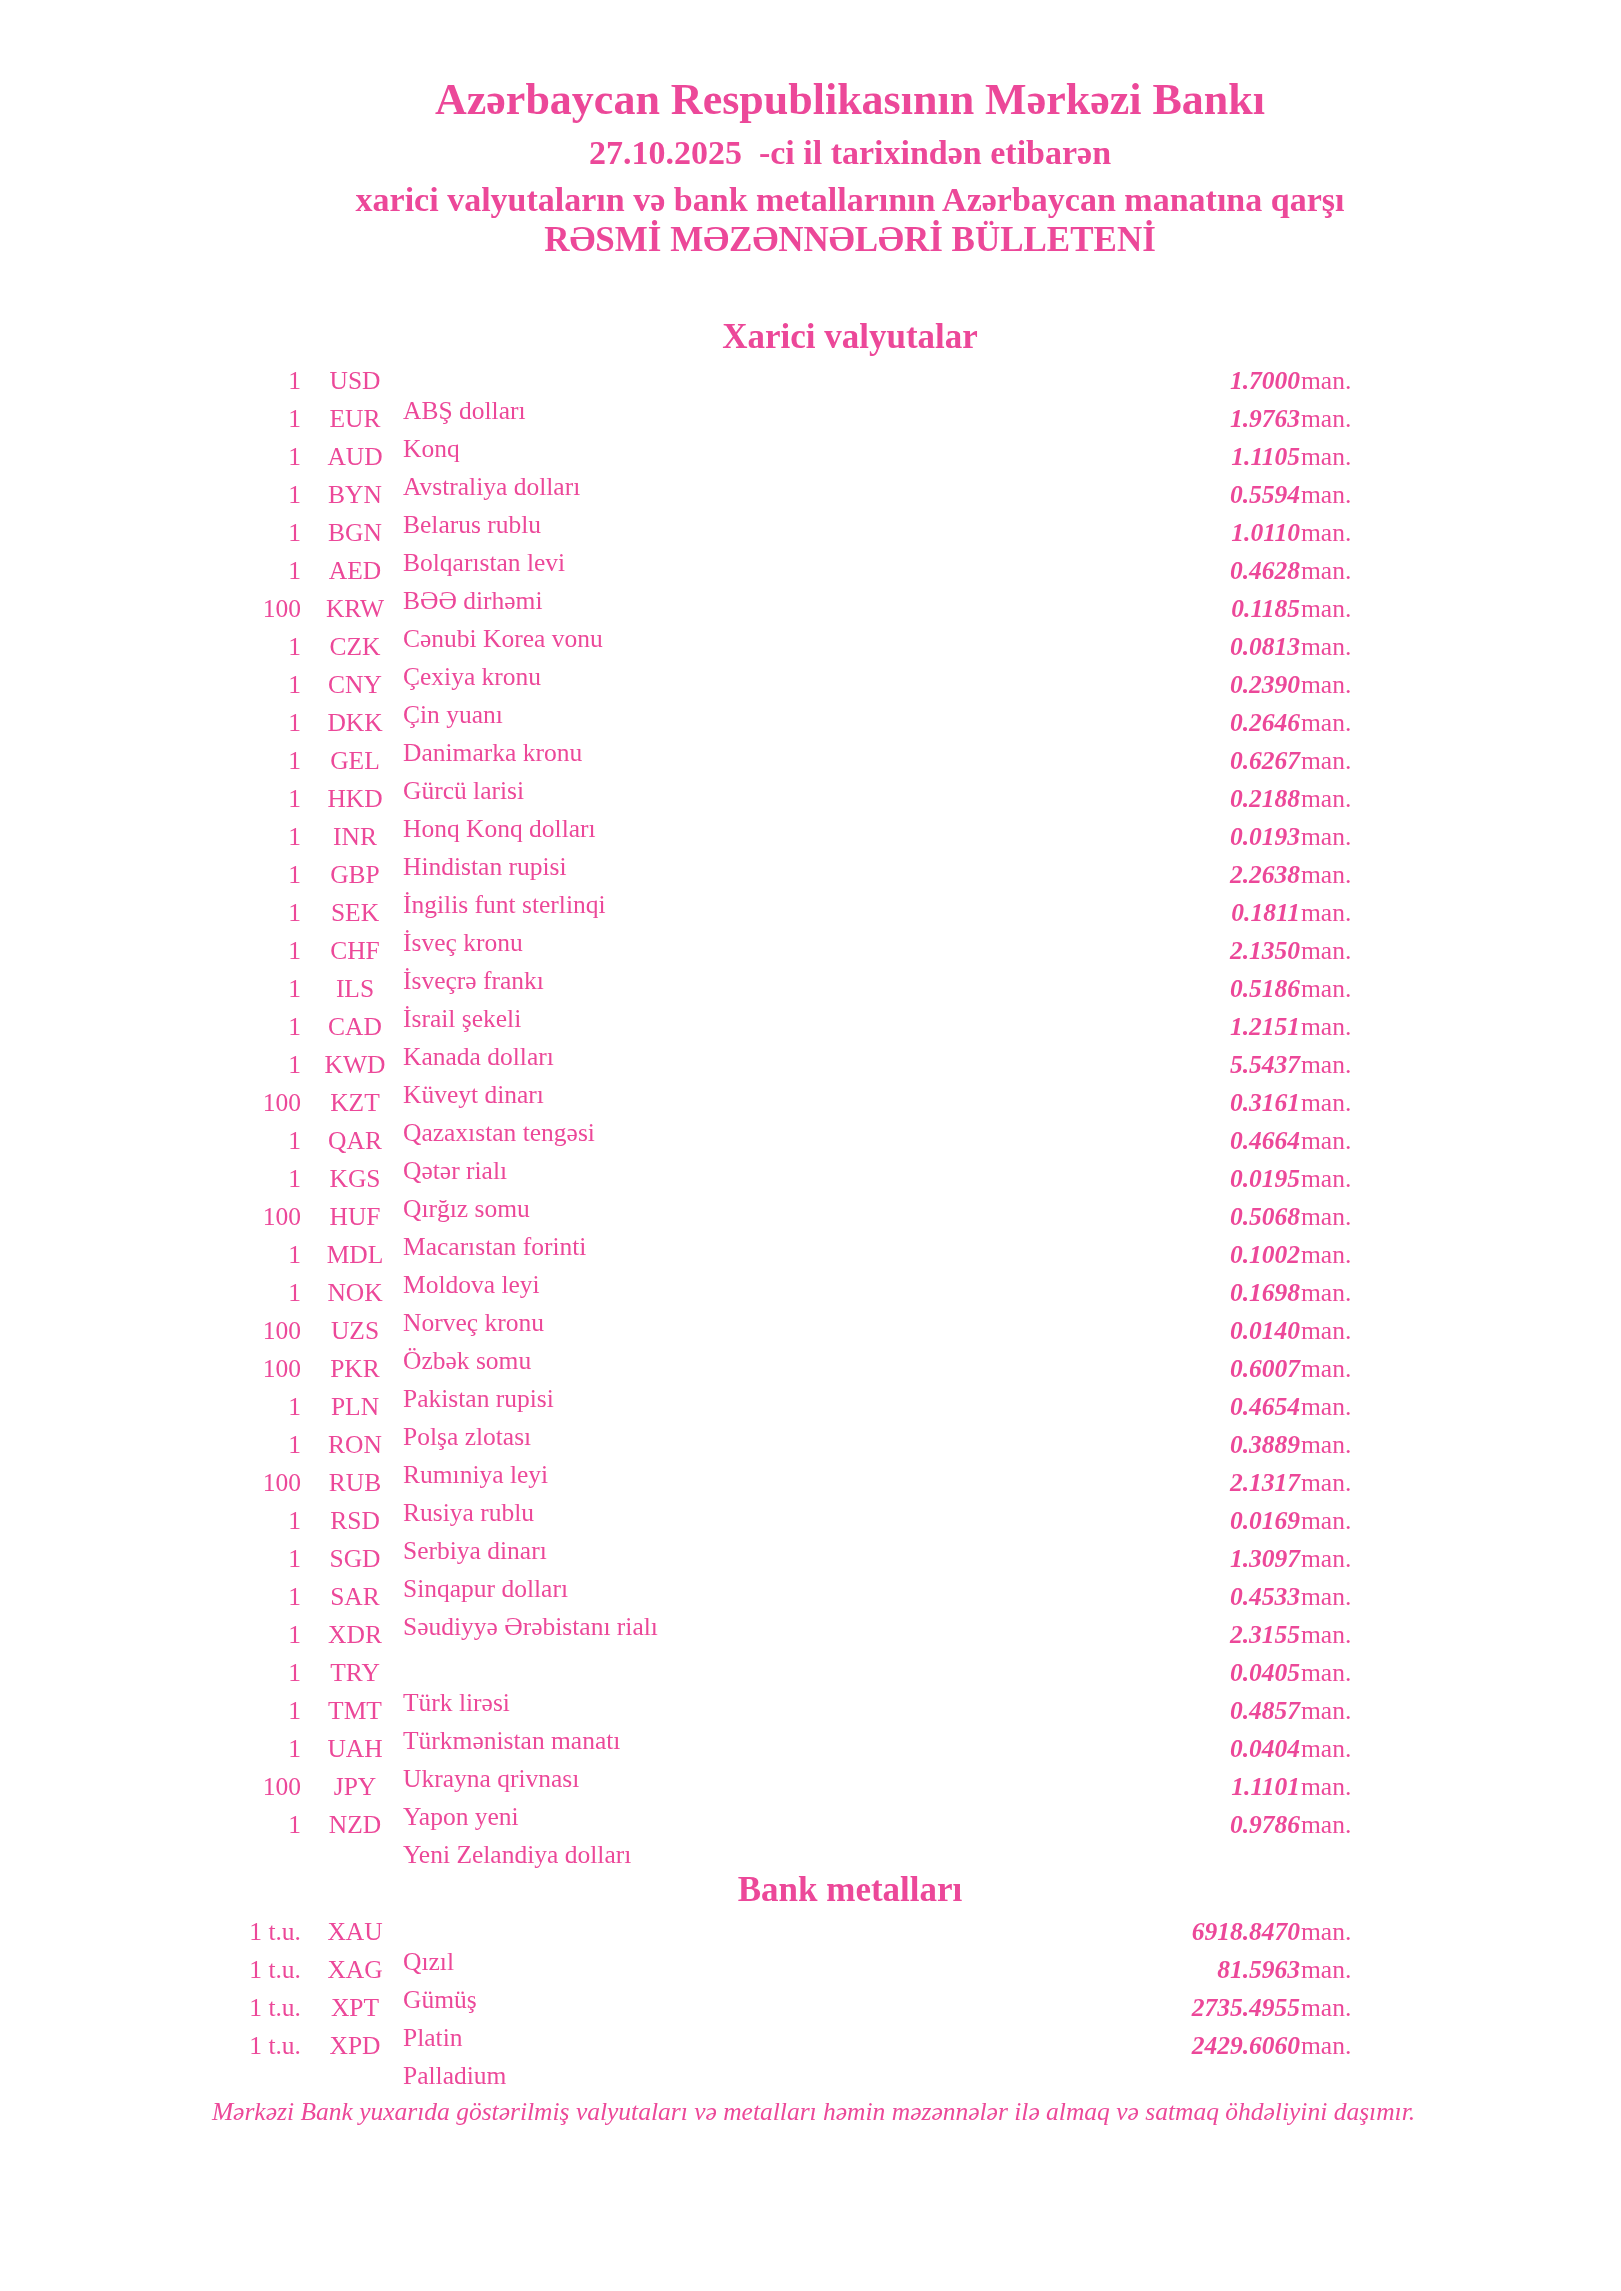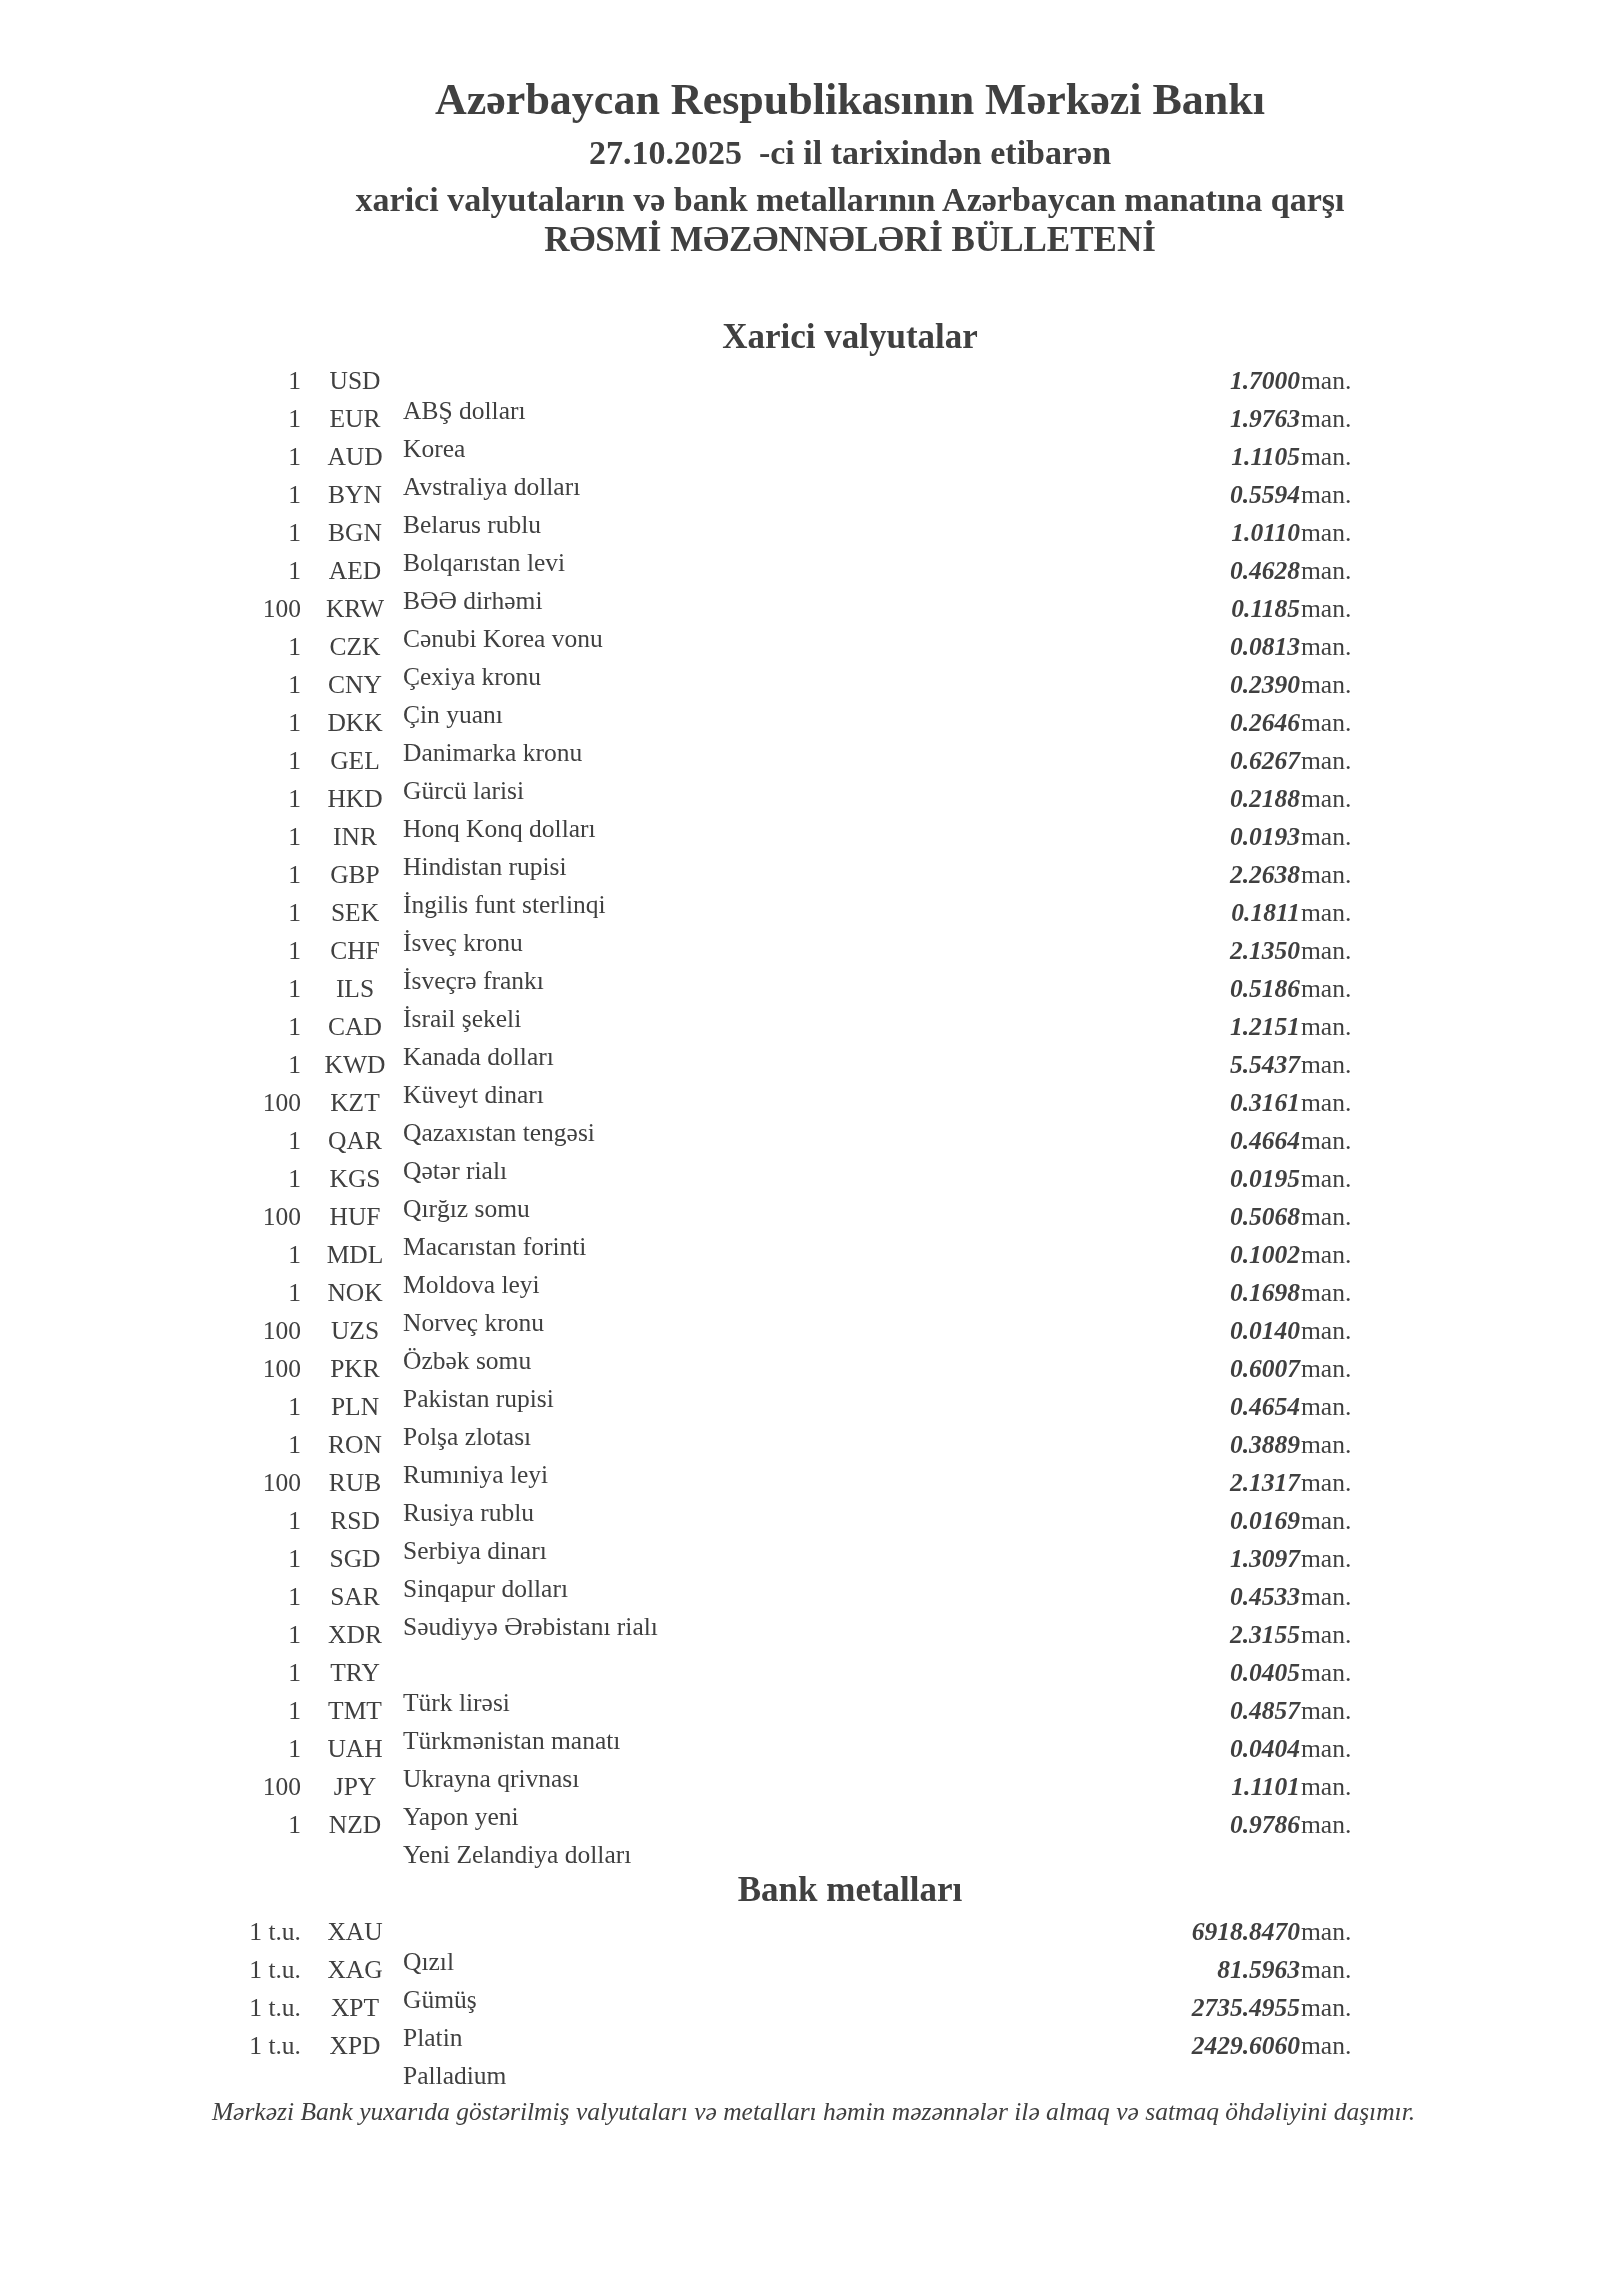--- a/index.html
+++ b/index.html
@@ -1,21 +1,21 @@
 <!DOCTYPE html>
 <html><head>
 <meta charset="utf-8">
 <style>
   html, body { margin: 0; padding: 0; background: #ffffff; }
   .page {
     position: relative;
     width: 1621px;
     height: 2266px;
     background: #ffffff;
-    color: #404040;
+    color: #ec4899;
     font-family: "Liberation Serif", "DejaVu Serif", serif;
     overflow: hidden;
   }
   
   .hline {
     position: absolute;
     left: 240px;
     width: 1220px;
     text-align: center;
     font-weight: bold;
@@ -87,21 +87,21 @@
     <span class="qty">1</span>
     <span class="code">USD</span>
     <span class="cur-name">ABŞ dolları</span>
     <span class="rate">1.7000</span>
     <span class="unit">man.</span>
   </div>
 
   <div class="row">
     <span class="qty">1</span>
     <span class="code">EUR</span>
-    <span class="cur-name">Korea</span>
+    <span class="cur-name">Konq</span>
     <span class="rate">1.9763</span>
     <span class="unit">man.</span>
   </div>
 
   <div class="row">
     <span class="qty">1</span>
     <span class="code">AUD</span>
     <span class="cur-name">Avstraliya dolları</span>
     <span class="rate">1.1105</span>
     <span class="unit">man.</span>

